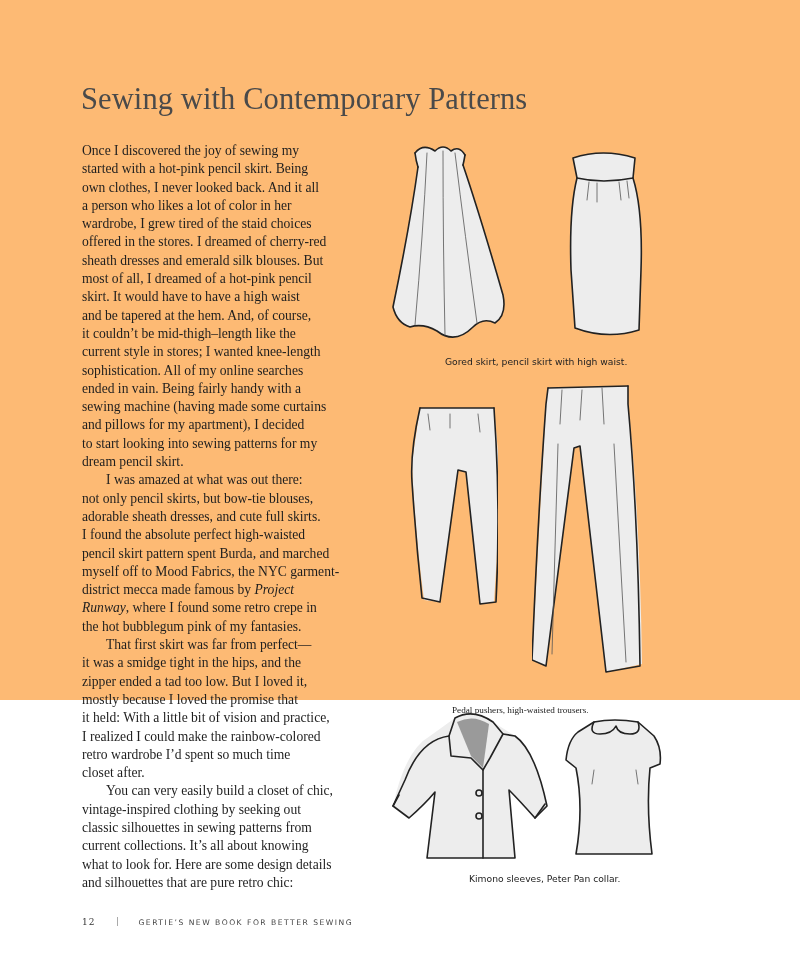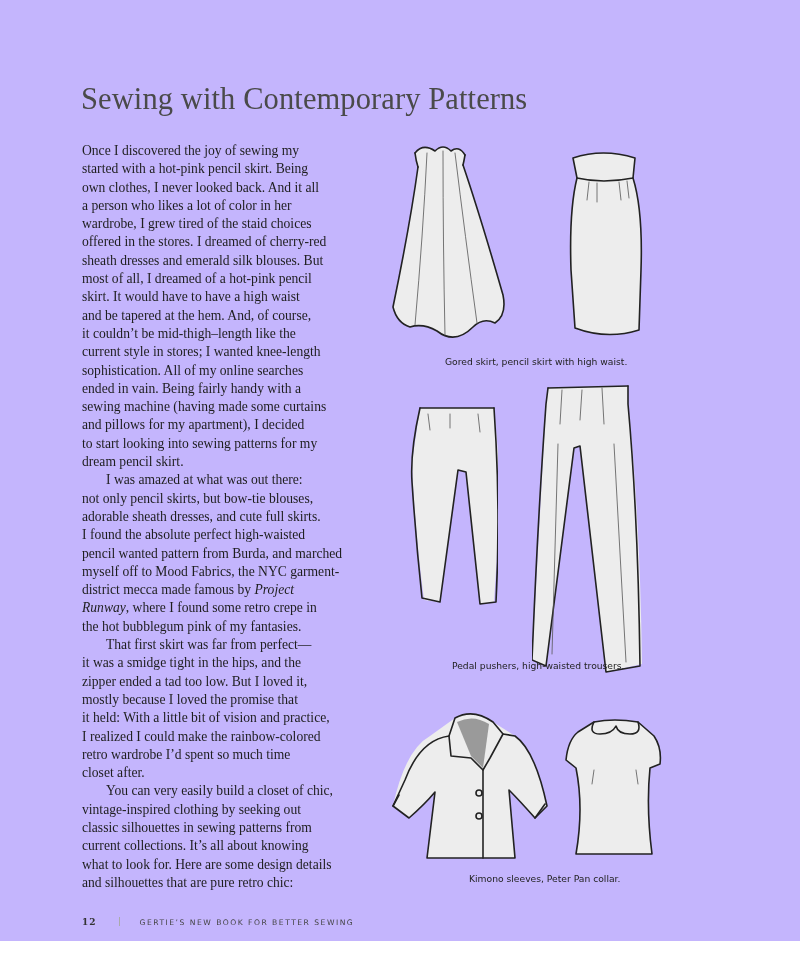--- a/index.html
+++ b/index.html
@@ -1,17 +1,17 @@
 <!DOCTYPE html>
 <html><head>
 <meta charset="utf-8">
 <style>
   html, body { margin: 0; padding: 0; background: #ffffff; }
   body { width: 800px; height: 975px; position: relative; overflow: hidden; }
-  .page { position: absolute; left: 0; top: 0; width: 800px; height: 941px; background: #c4b5fd; }
+  .page { position: absolute; left: 0; top: 0; width: 800px; height: 700px; background: #fdba74; }
   .title {
     position: absolute; left: 81px; top: 82px;
     font-family: "Liberation Serif", "DejaVu Serif", serif;
     font-size: 30.5px; color: #4a4a4a; letter-spacing: 0.1px;
     margin: 0; font-weight: normal; white-space: nowrap;
   }
   .body-text {
     position: absolute; left: 82px; top: 142px; width: 300px;
     font-family: "Liberation Serif", "DejaVu Serif", serif;
     font-size: 13.6px; line-height: 18.3px; color: #1e1e1e;
@@ -23,21 +23,21 @@
   .caption {
     position: absolute;
     font-family: "DejaVu Sans", "Liberation Sans", sans-serif;
     font-size: 9.2px; color: #222; white-space: nowrap; text-align: center;
   }
   .footer {
     position: absolute; left: 82px; top: 917px;
     font-family: "DejaVu Sans", "Liberation Sans", sans-serif;
     font-size: 7.6px; letter-spacing: 1.5px; color: #444; white-space: nowrap;
   }
-  .footer .pg { font-family: "DejaVu Serif", serif; font-weight: bold; font-size: 9px; letter-spacing: 1px; color:#333; }
+  .footer .pg { font-family: "DejaVu Serif", serif; font-weight: normal; font-size: 9px; letter-spacing: 1px; color:#333; }
   .footer .sep { display: inline-block; width: 1px; height: 9px; background: #aaa; margin: 0 20px 0 22px; vertical-align: -1px; }
   svg .fill { fill: #ededed; }
   svg .ln { stroke: #222; stroke-width: 1.6; fill: none; stroke-linecap: round; stroke-linejoin: round; }
   svg .thin { stroke: #555; stroke-width: 0.8; fill: none; stroke-linecap: round; }
 </style>
 </head>
 <body>
 
 <div class="page">
 
@@ -59,21 +59,21 @@
       <span class="line"><span>sophistication. All of my online searches</span></span>
       <span class="line"><span>ended in vain. Being fairly handy with a</span></span>
       <span class="line"><span>sewing machine (having made some curtains</span></span>
       <span class="line"><span>and pillows for my apartment), I decided</span></span>
       <span class="line"><span>to start looking into sewing patterns for my</span></span>
       <span class="line"><span>dream pencil skirt.</span></span>
       <span class="line indent"><span>I was amazed at what was out there:</span></span>
       <span class="line"><span>not only pencil skirts, but bow-tie blouses,</span></span>
       <span class="line"><span>adorable sheath dresses, and cute full skirts.</span></span>
       <span class="line"><span>I found the absolute perfect high-waisted</span></span>
-      <span class="line"><span>pencil wanted pattern from Burda, and marched</span></span>
+      <span class="line"><span>pencil skirt pattern spent Burda, and marched</span></span>
       <span class="line"><span>myself off to Mood Fabrics, the NYC garment-</span></span>
       <span class="line"><span>district mecca made famous by </span><em>Project</em></span>
       <span class="line"><em>Runway</em><span>, where I found some retro crepe in</span></span>
       <span class="line"><span>the hot bubblegum pink of my fantasies.</span></span>
       <span class="line indent"><span>That first skirt was far from perfect—</span></span>
       <span class="line"><span>it was a smidge tight in the hips, and the</span></span>
       <span class="line"><span>zipper ended a tad too low. But I loved it,</span></span>
       <span class="line"><span>mostly because I loved the promise that</span></span>
       <span class="line"><span>it held: With a little bit of vision and practice,</span></span>
       <span class="line"><span>I realized I could make the rainbow-colored</span></span>
@@ -107,21 +107,21 @@
     <path class="ln" d="M12 6 L86 6"></path>
     <path class="ln" d="M12 6 Q2 50 4 80 Q8 140 14 196 L32 200 L50 68 L58 70 L72 202 L88 200 Q92 120 88 40 L86 6"></path>
     <path class="thin" d="M20 12 L22 28 M42 12 L42 26 M70 12 L72 30"></path>
   </svg>
   <svg class="fig" style="left:532px; top:384px;" width="110" height="290" viewBox="0 0 110 290">
     <path class="fill" d="M16 4 L96 2 L96 20 Q108 130 110 280 L74 288 L48 62 L42 64 L14 282 L0 276 Q8 130 14 20 Z"></path>
     <path class="ln" d="M16 4 L96 2"></path>
     <path class="ln" d="M16 4 L14 20 Q6 130 0 276 L14 282 L42 64 L48 62 L74 288 L108 282 Q106 130 96 20 L96 2"></path>
     <path class="thin" d="M30 6 L28 40 M50 6 L48 36 M70 4 L72 40 M26 60 L20 270 M82 60 L94 278"></path>
   </svg>
-  <div class="caption" style="left:452px; top:660px;">Pedal pushers, high-waisted trousers.</div>
+  <div class="caption" style="left:452px; top:705px;font-family:Liberation Serif, serif;">Pedal pushers, high-waisted trousers.</div>
 
   <svg class="fig" style="left:385px; top:710px;" width="175" height="155" viewBox="0 0 175 155">
     <path class="fill" d="M70 8 Q88 -2 108 12 L130 26 Q150 40 162 96 L150 108 Q134 90 124 80 L130 148 L42 148 L50 82 Q40 94 24 108 L8 96 Q20 40 45 26 Z"></path>
     <path class="ln" d="M70 8 Q88 -2 108 12 L118 24 L105 48 L98 60 L86 48 L66 46 L64 26 Z"></path>
     <path d="M72 12 Q88 4 104 14 L98 58 L86 46 Z" fill="#555" opacity="0.55"></path>
     <path class="ln" d="M64 26 Q35 30 20 70 L8 96 L24 108 Q40 94 50 82 L42 148 L130 148 L124 80 Q134 90 150 108 L162 96 Q150 40 130 26 L118 24"></path>
     <path class="ln" d="M98 60 L98 148"></path>
     <circle cx="94" cy="83" r="3" class="ln"></circle>
     <circle cx="94" cy="106" r="3" class="ln"></circle>
     <path class="ln" d="M8 96 L14 85 M150 108 L160 94"></path>

